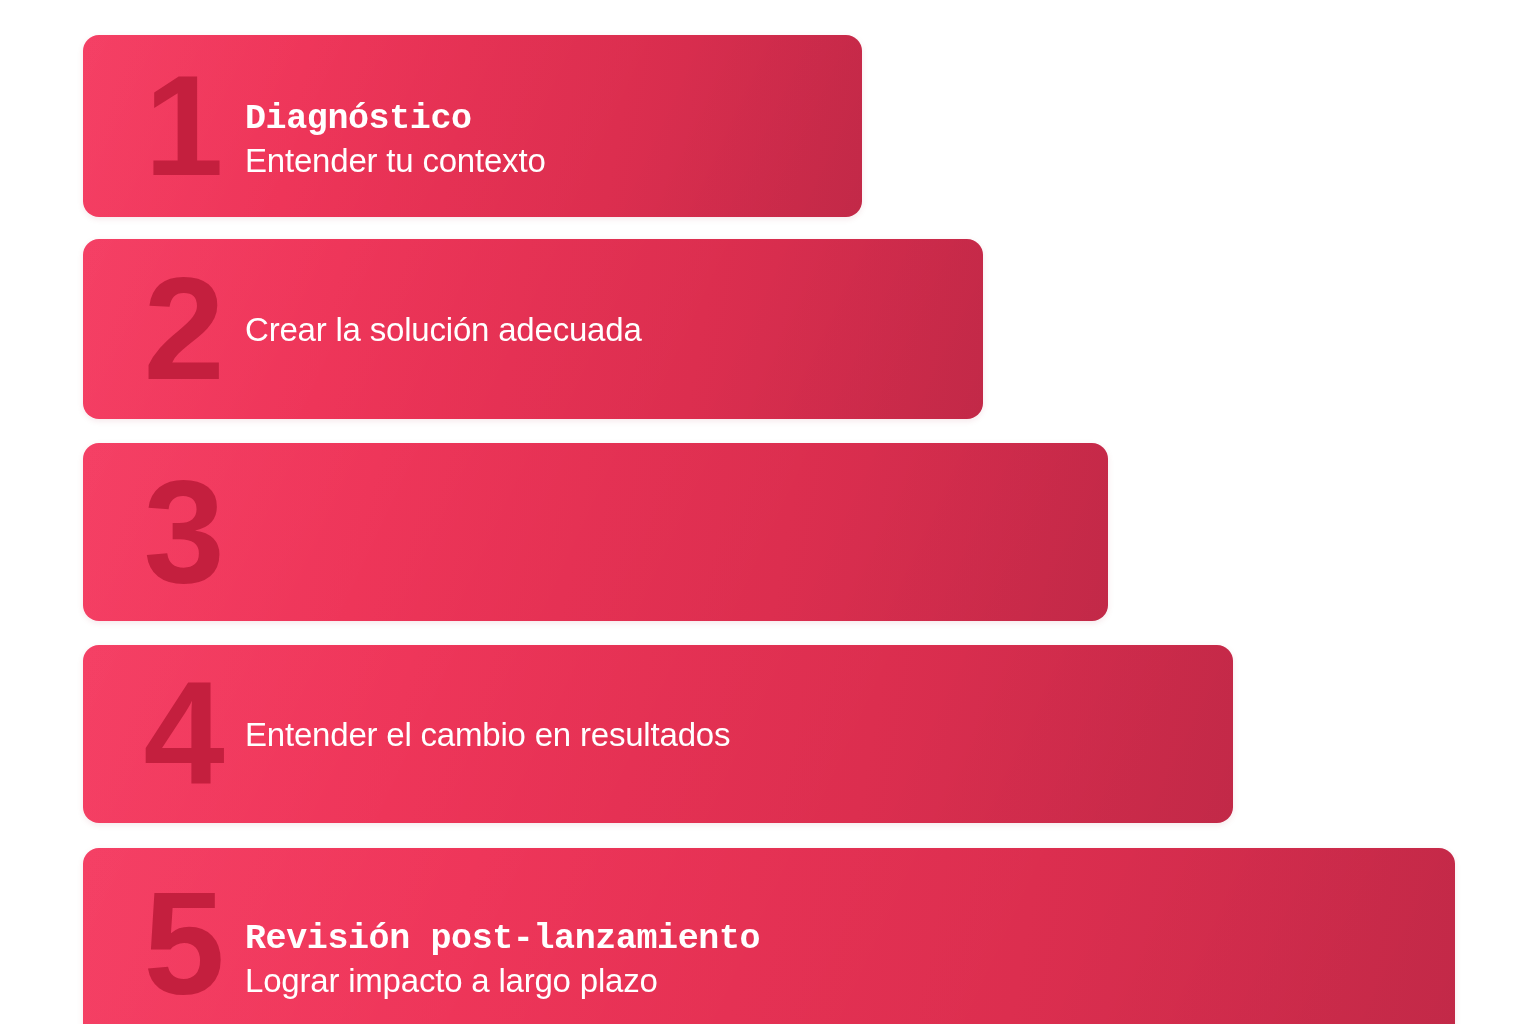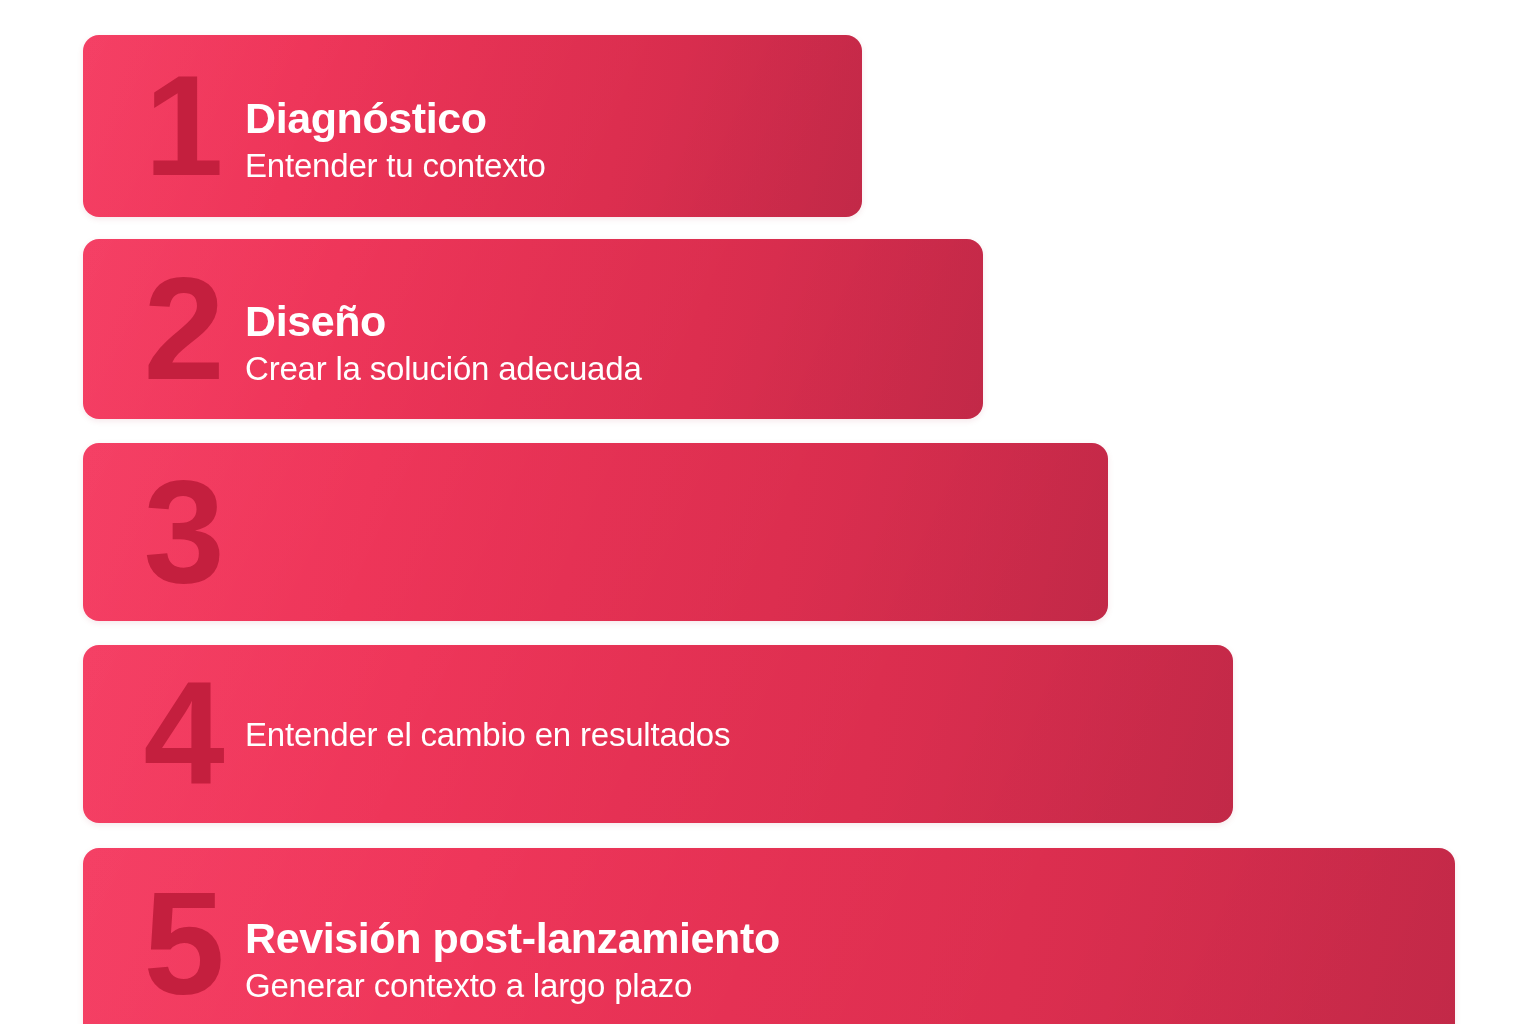--- a/index.html
+++ b/index.html
@@ -61,23 +61,23 @@
   .step-text {
     position: relative;
     z-index: 1;
     margin-left: 4px;
     padding-right: 24px;
     min-width: 0;
   }
 
   .step-title {
     color: #ffffff;
-    font-family: Liberation Sans, sans-serif;
+    font-family: Liberation Mono, monospace;
     font-weight: 700;
-    font-size: 43px;
+    font-size: 35px;
     line-height: 1.16;
     letter-spacing: -0.4px;
     white-space: nowrap;
     margin-top: 28px;
   }
 
   .step-subtitle {
     color: #ffffff;
     font-family: "Liberation Sans", sans-serif;
     font-weight: 400;
@@ -107,21 +107,20 @@
     <div class="step-number">1</div>
     <div class="step-text">
       <div class="step-title">Diagnóstico</div>
       <div class="step-subtitle">Entender tu contexto</div>
     </div>
   </div>
 
   <div class="step-bar" id="step-2">
     <div class="step-number">2</div>
     <div class="step-text">
-      <div class="step-title">Diseño</div>
       <div class="step-subtitle">Crear la solución adecuada</div>
     </div>
   </div>
 
   <div class="step-bar" id="step-3">
     <div class="step-number">3</div>
     <div class="step-text">
     </div>
   </div>
 
@@ -129,17 +128,17 @@
     <div class="step-number">4</div>
     <div class="step-text">
       <div class="step-subtitle">Entender el cambio en resultados</div>
     </div>
   </div>
 
   <div class="step-bar" id="step-5">
     <div class="step-number">5</div>
     <div class="step-text">
       <div class="step-title">Revisión post-lanzamiento</div>
-      <div class="step-subtitle">Generar contexto a largo plazo</div>
+      <div class="step-subtitle">Lograr impacto a largo plazo</div>
     </div>
   </div>
 
 </div>
 
 </body></html>

